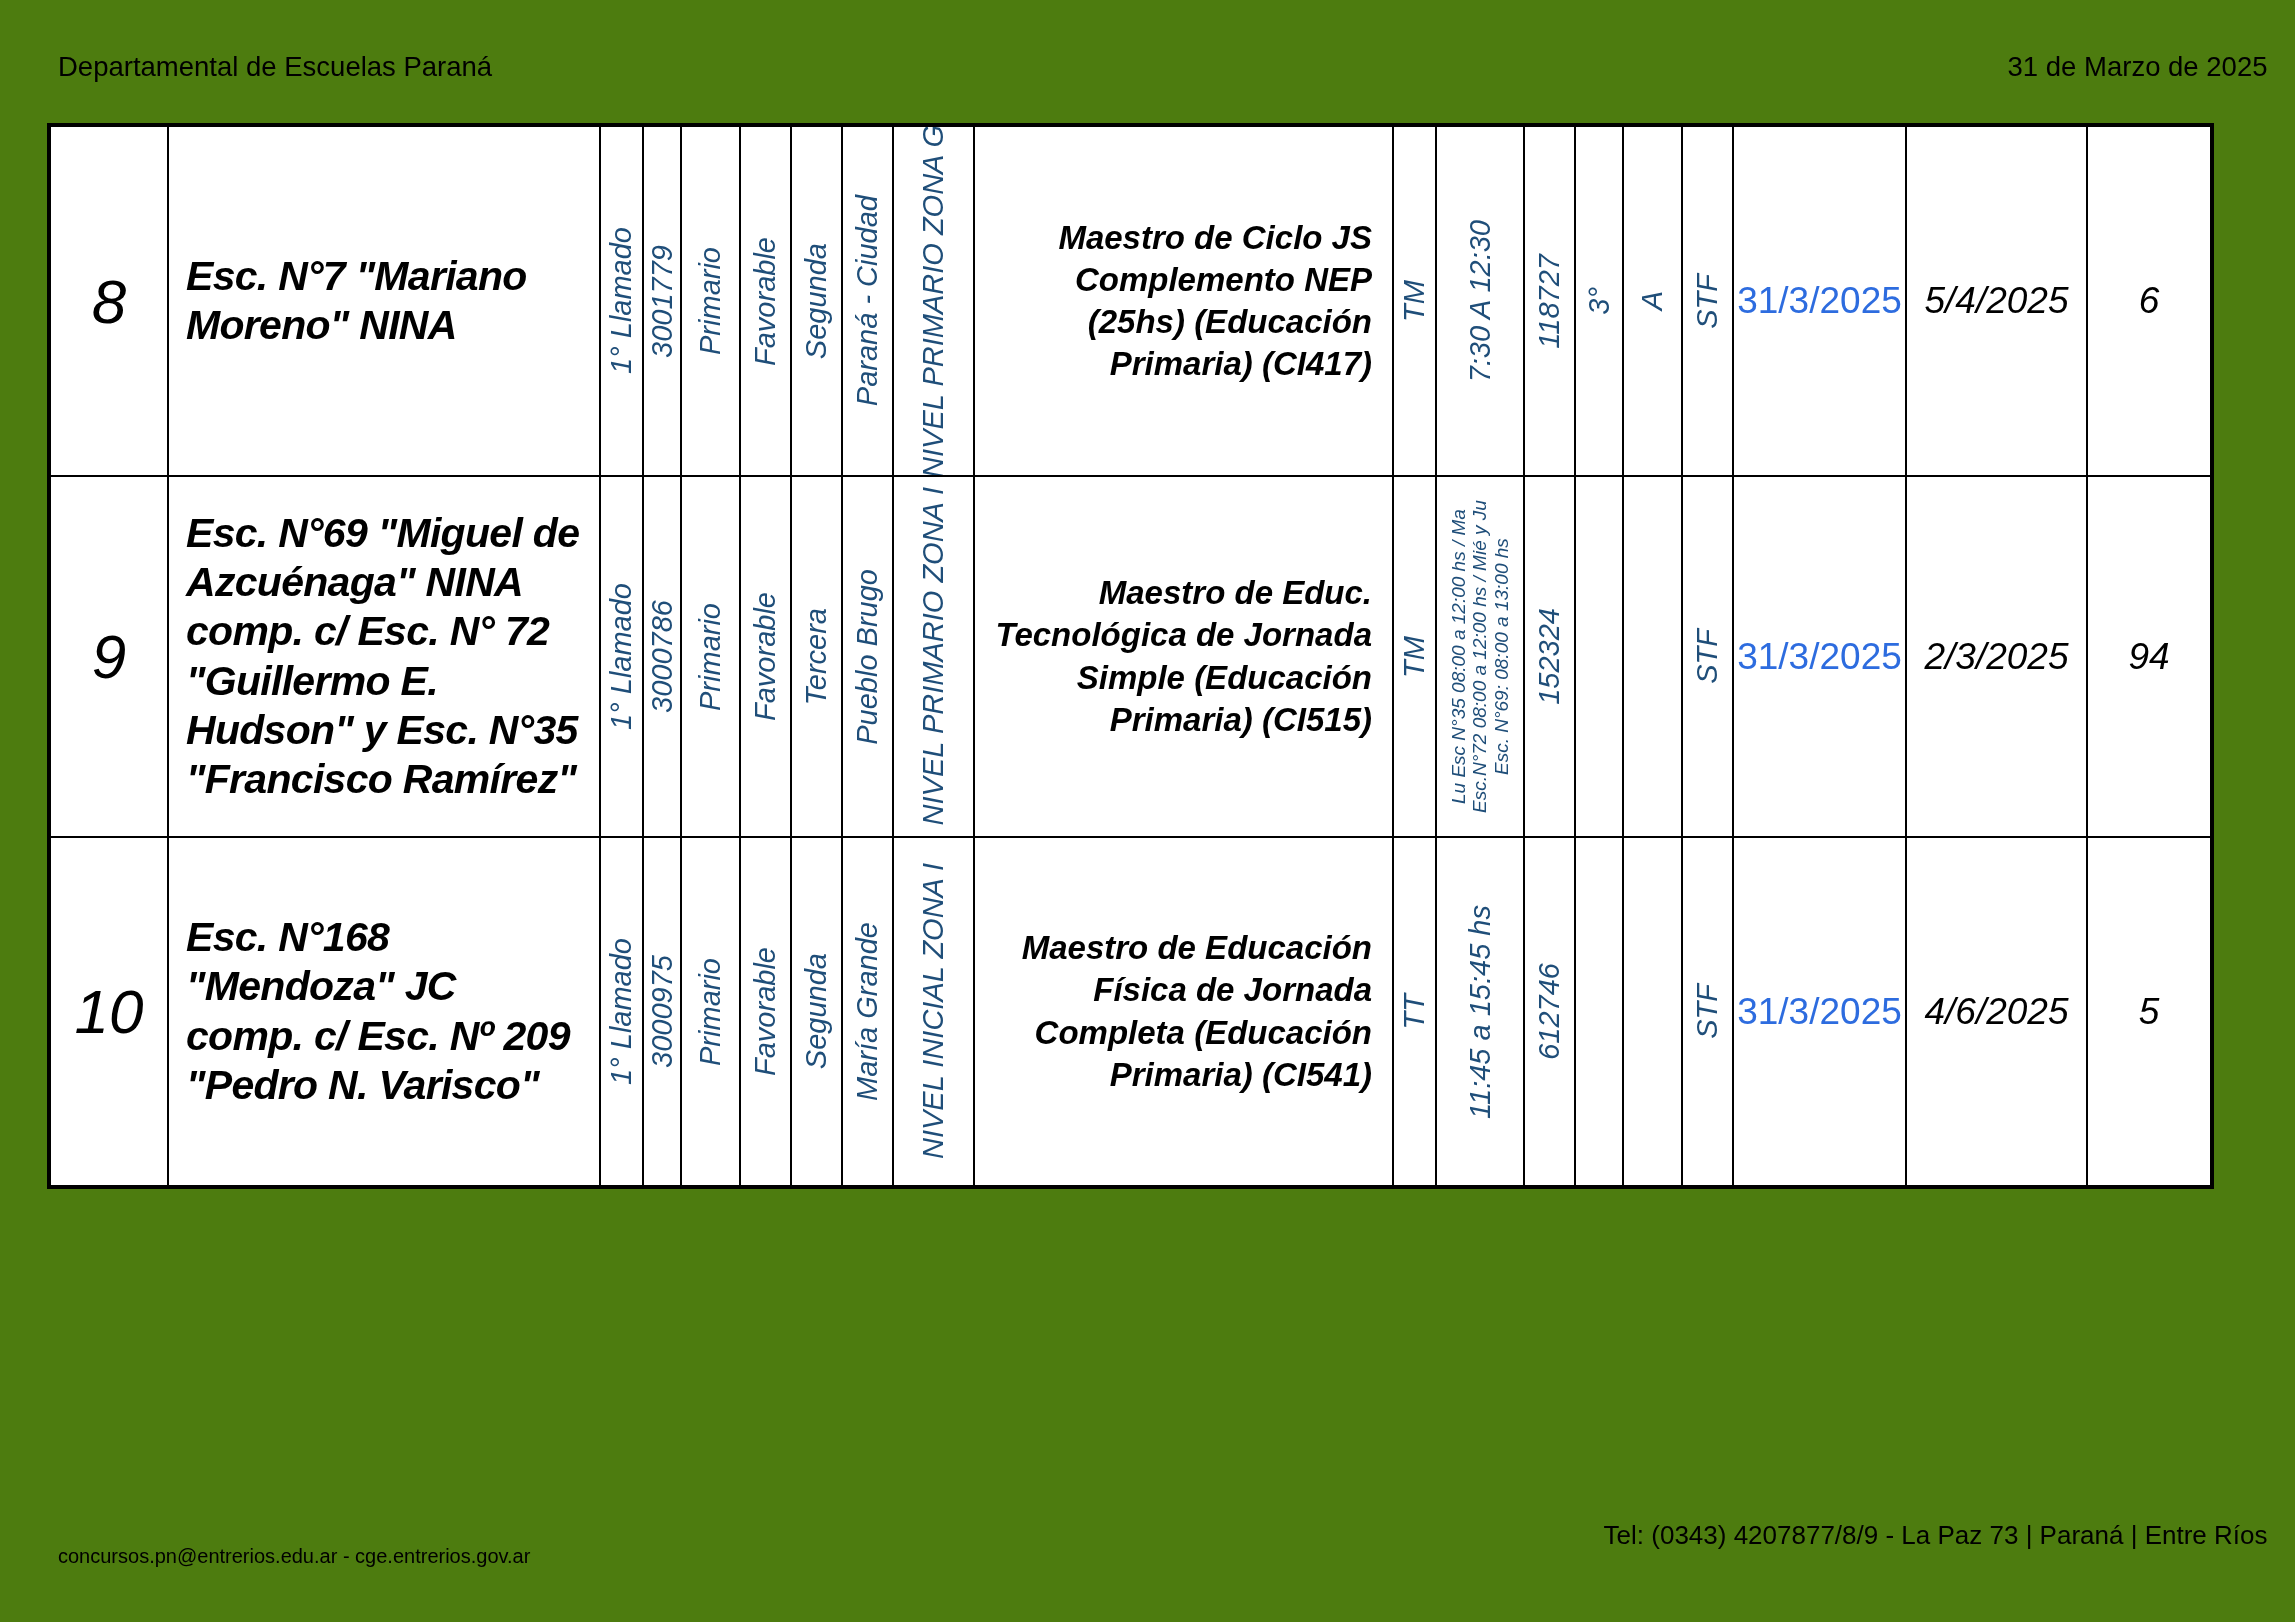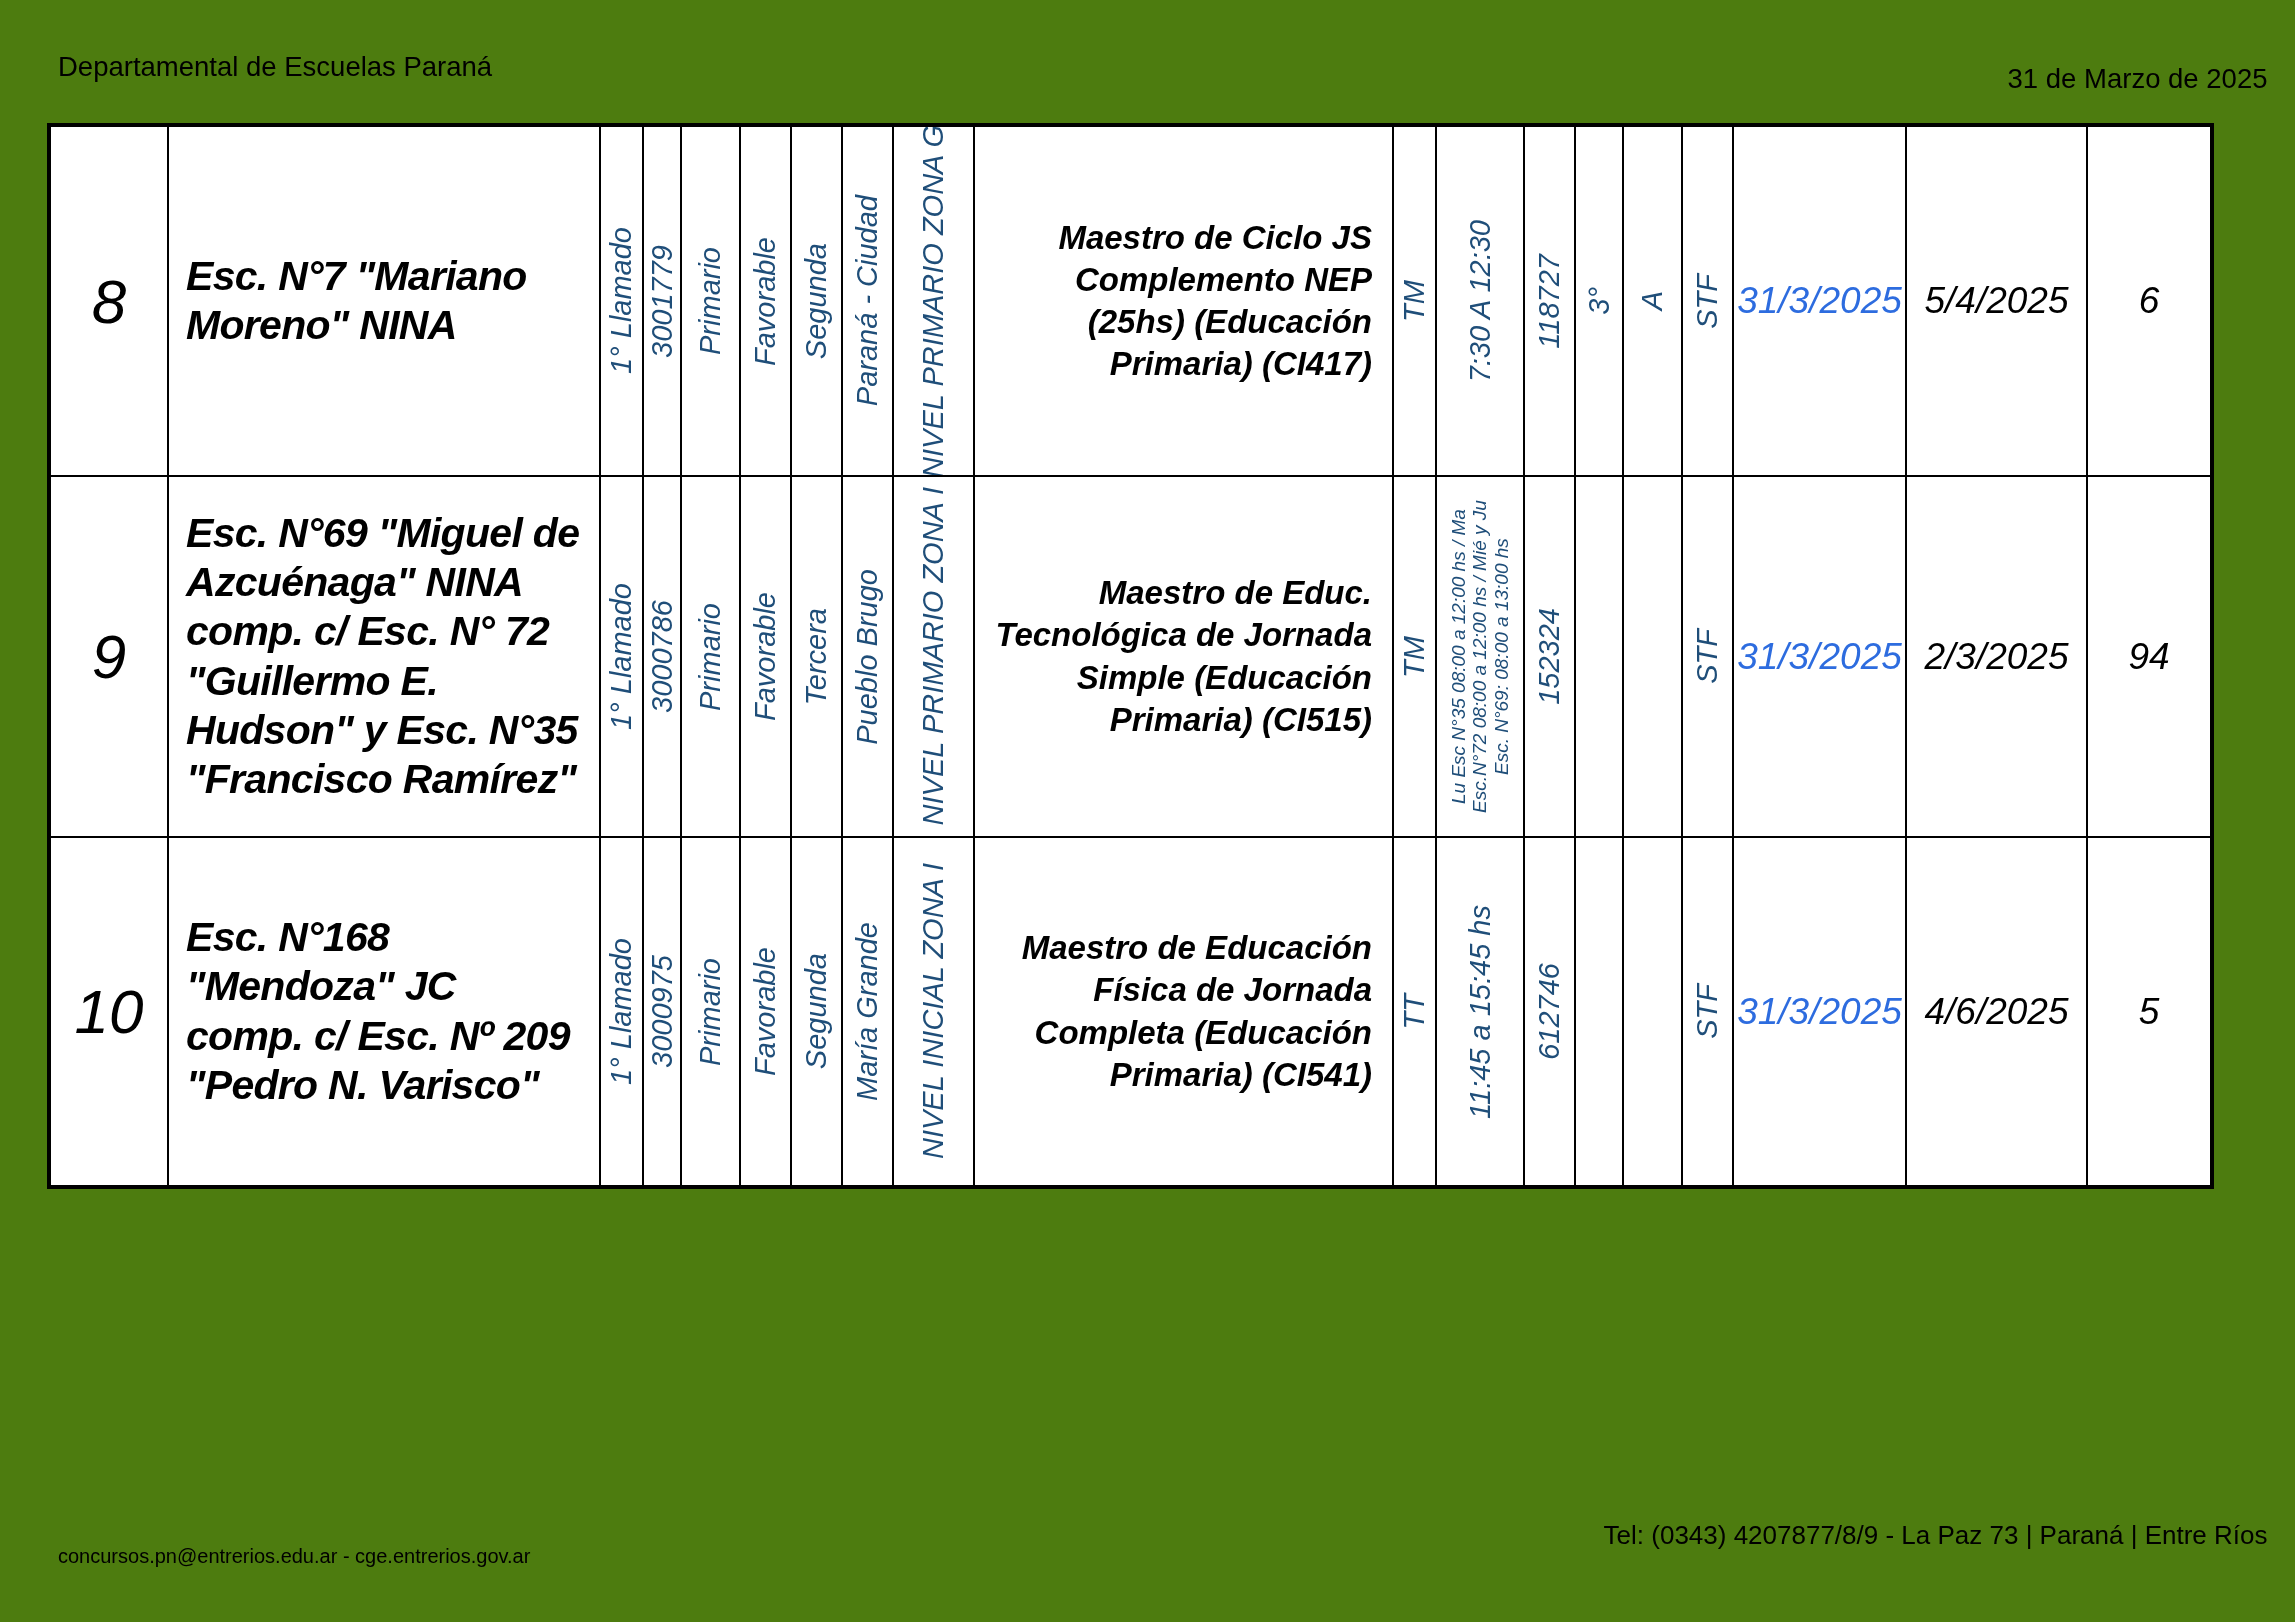--- a/index.html
+++ b/index.html
@@ -19,21 +19,21 @@
     position: absolute;
     left: 58px;
     top: 51px;
     font-size: 27.5px;
     color: #000;
     white-space: nowrap;
   }
   .hdr-right {
     position: absolute;
     right: 27.5px;
-    top: 63px;
+    top: 51px;
     font-size: 27.5px;
     color: #000;
     white-space: nowrap;
     text-align: right;
   }
   .ftr-left {
     position: absolute;
     left: 58px;
     top: 1545px;
     font-size: 20px;
@@ -109,21 +109,20 @@
     font-size: 33px;
     font-weight: bold;
     font-style: italic;
     text-align: right;
     line-height: 1.28;
     color: #000;
     padding: 0 20px;
   }
   .date-blue {
     font-size: 37px;
-    font-style: italic;
     color: #2d6cdf;
   }
   .date-black {
     font-size: 37px;
     font-style: italic;
     color: #000;
   }
   .qty {
     font-size: 37px;
     font-style: italic;

